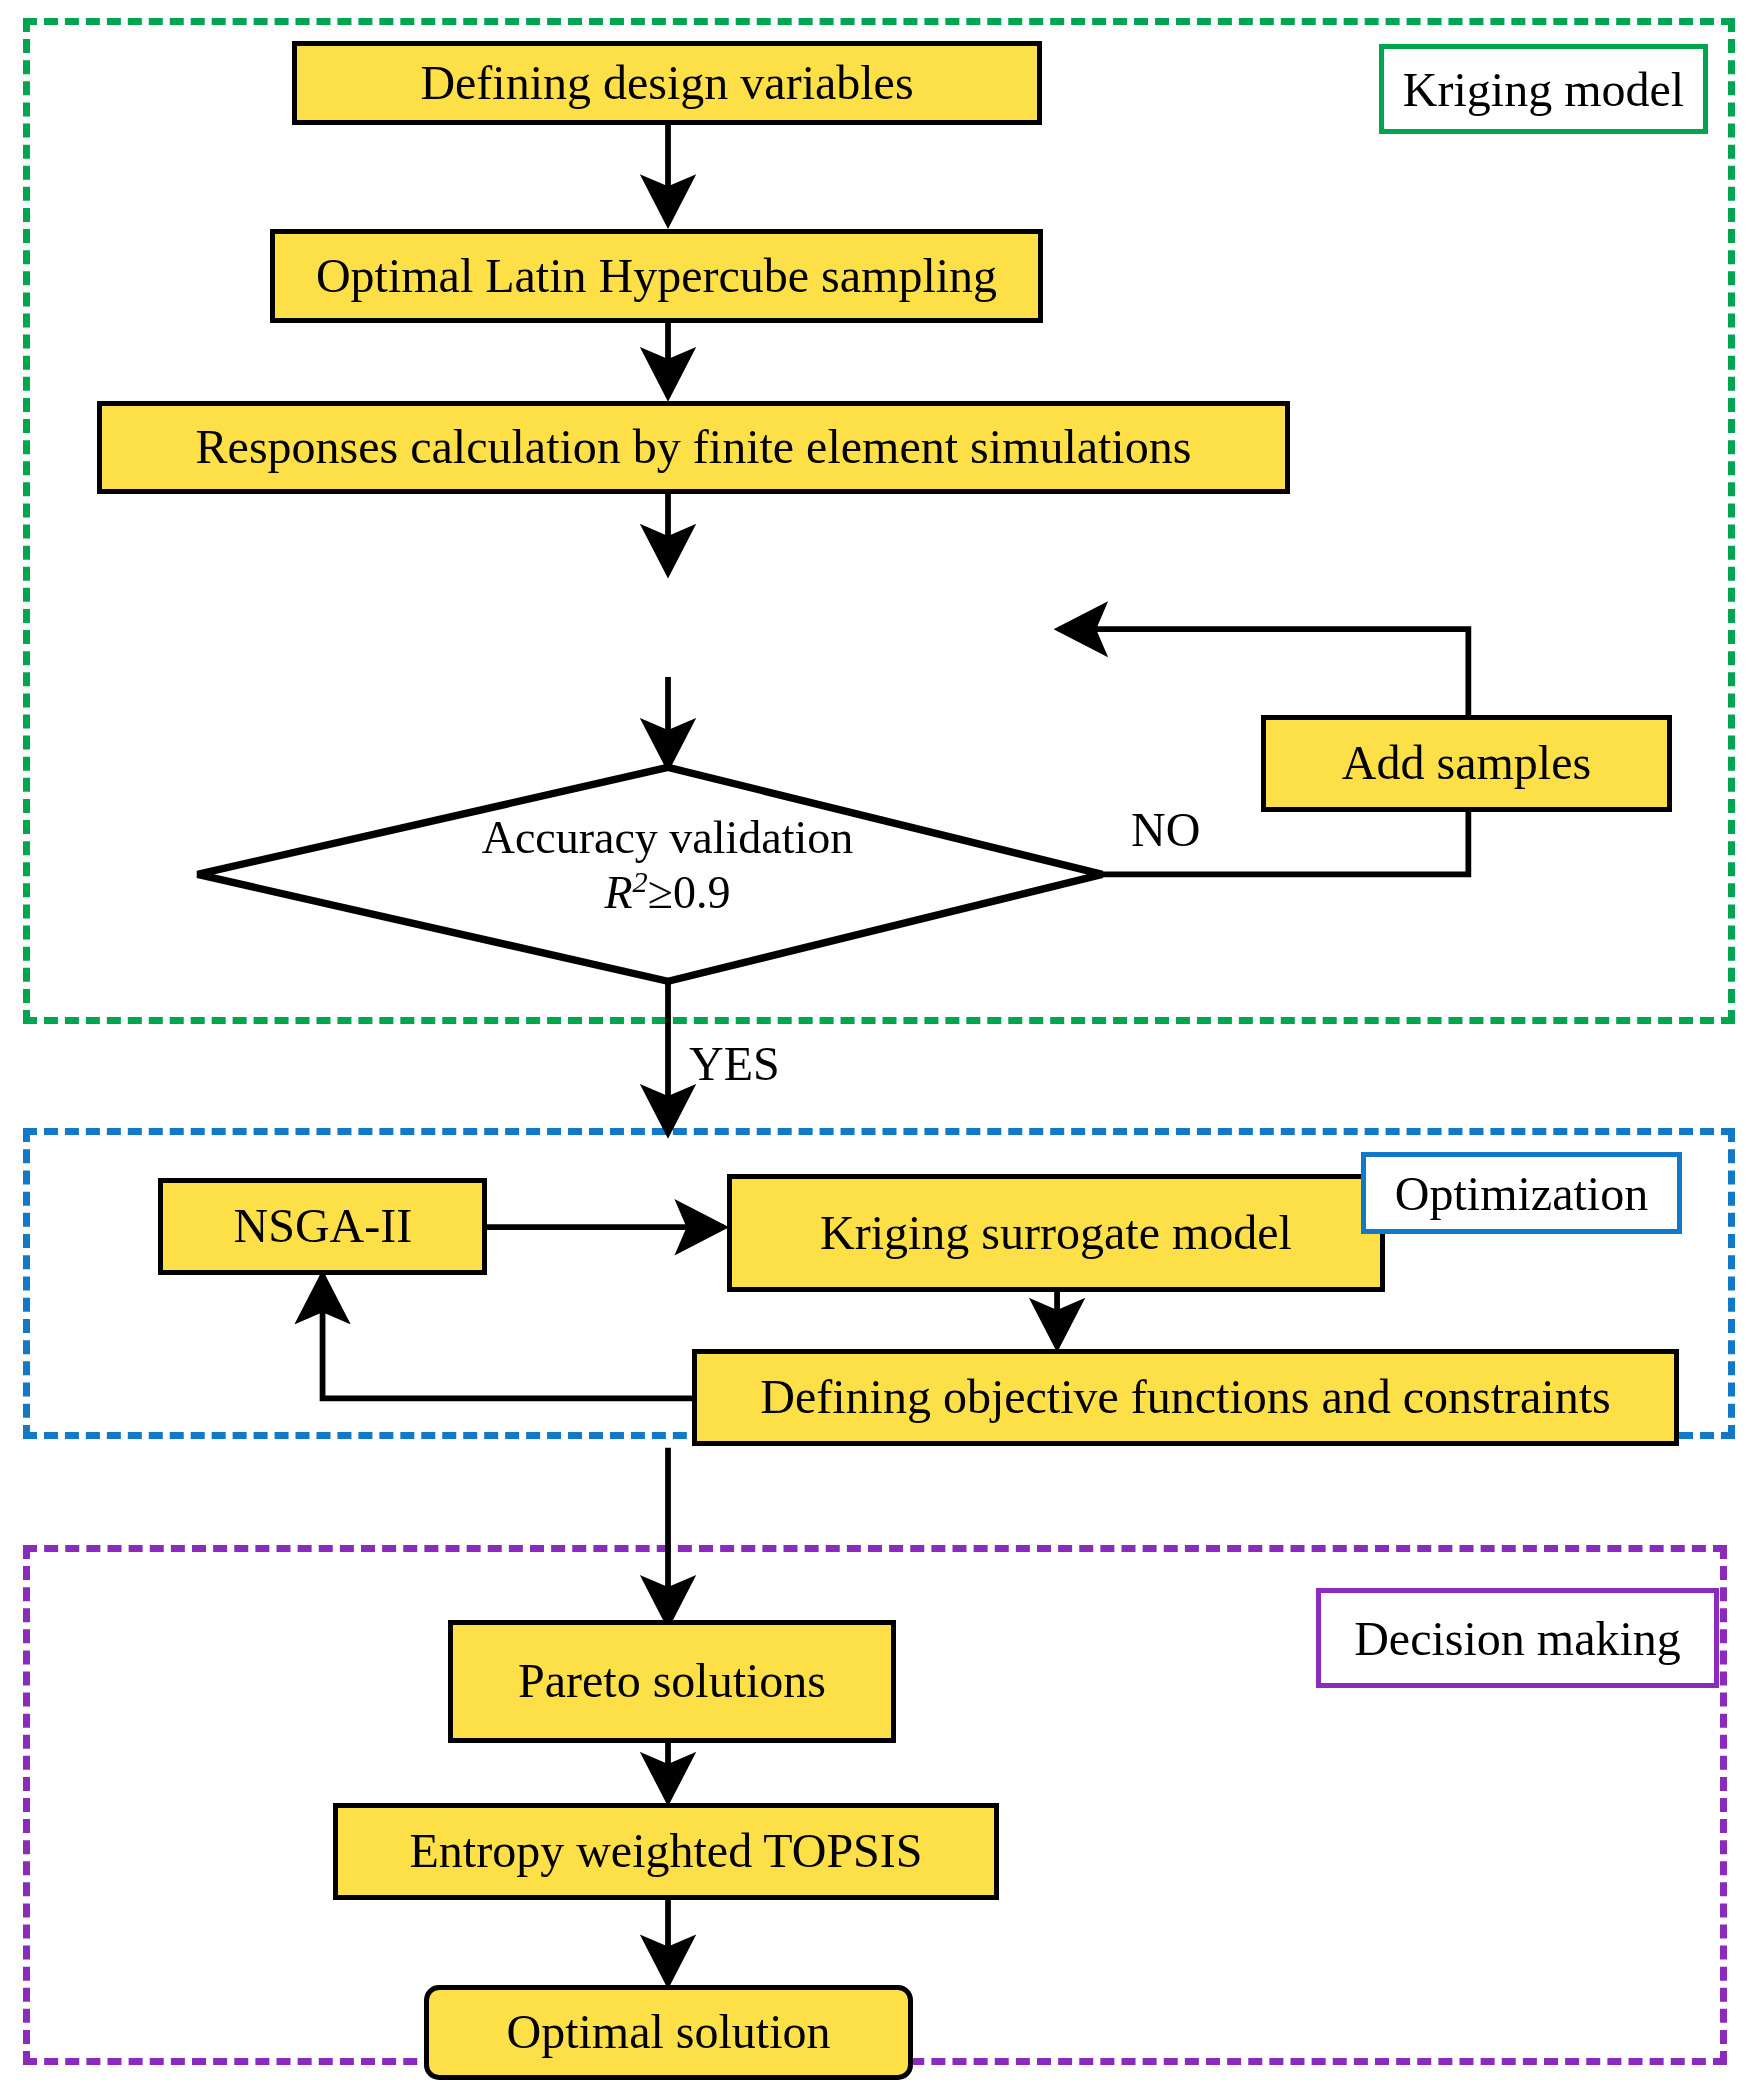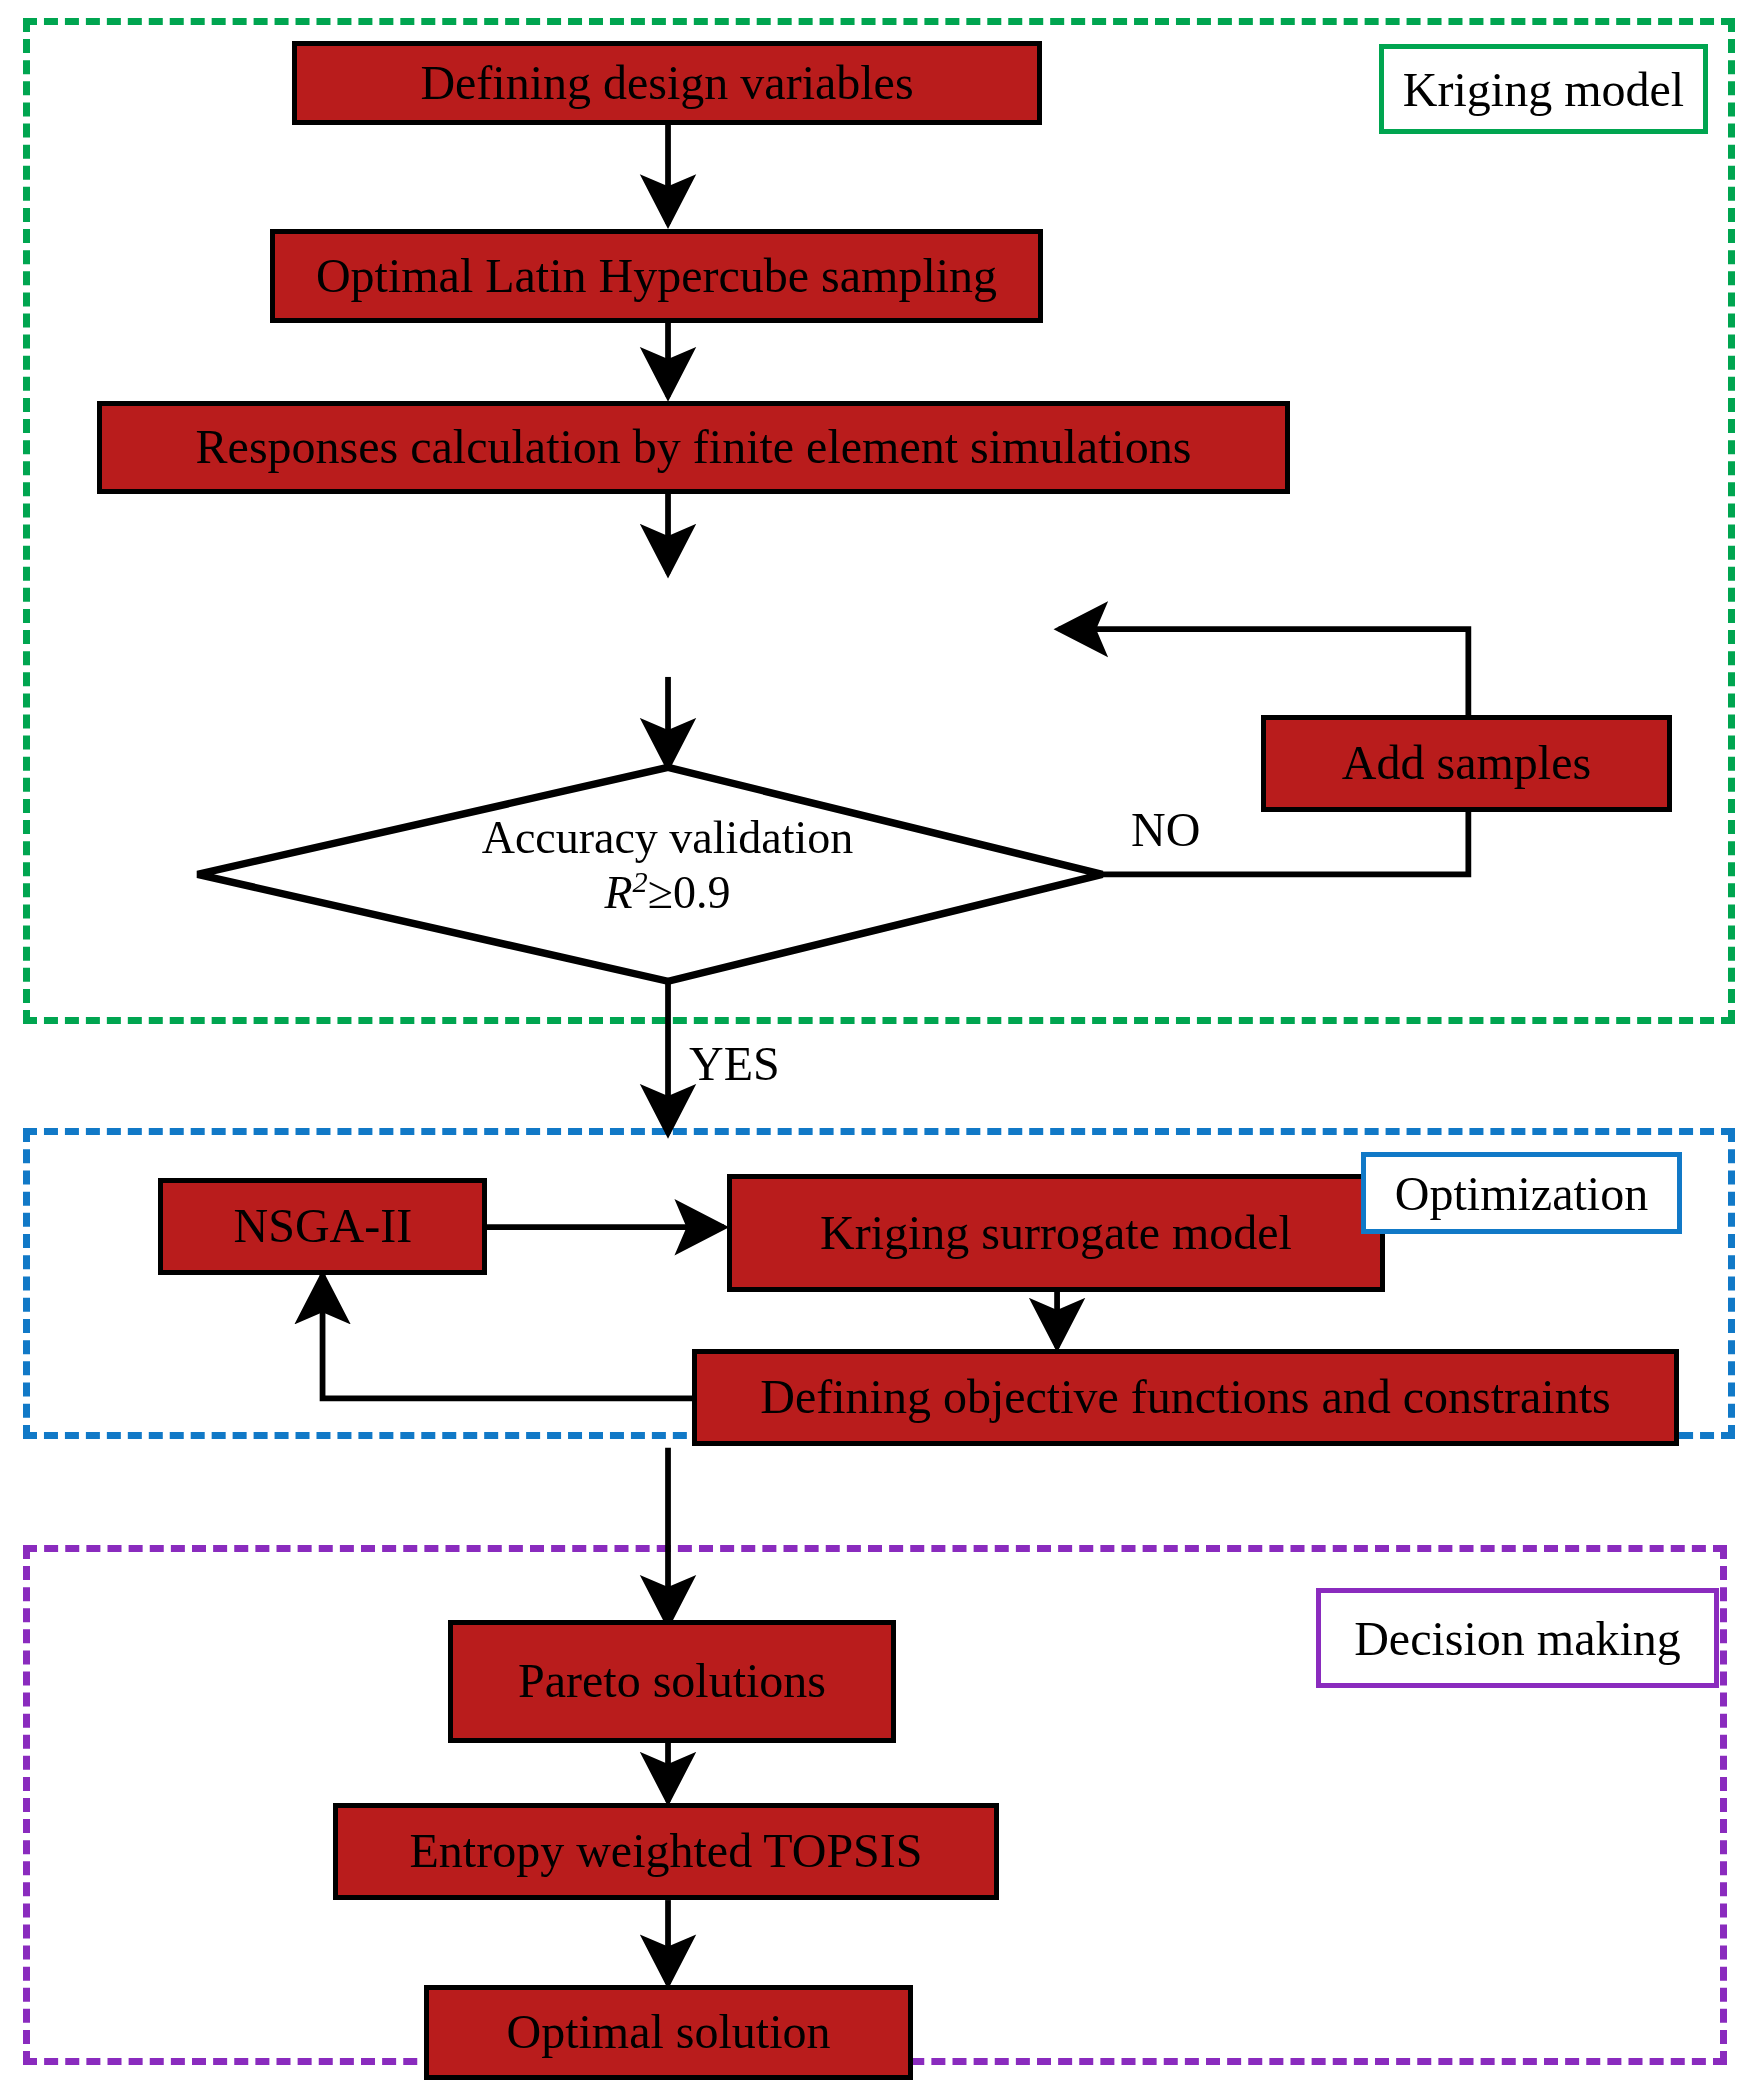--- a/index.html
+++ b/index.html
@@ -1,21 +1,21 @@
 <!DOCTYPE html>
 <html style="font-size:13px"><head>
 <meta charset="utf-8">
 <style>
   html,body{margin:0;padding:0;background:#fff;}
   body{width:1758px;height:2095px;position:relative;overflow:hidden;
        font-family:"Liberation Serif","DejaVu Serif",serif;}
   #stage{position:absolute;left:0;top:0;width:1758px;height:2095px;}
   svg.layer{position:absolute;left:0;top:0;width:1758px;height:2095px;pointer-events:none;}
   .grp{position:absolute;box-sizing:border-box;background:transparent;}
-  .node{position:absolute;box-sizing:border-box;border:5px solid #000;background:#b91c1c;
+  .node{position:absolute;box-sizing:border-box;border:5px solid #000;background:#fde047;
         display:flex;align-items:center;justify-content:center;text-align:left;
         color:#000;line-height:1.05;padding:0 8.2px;}
   .tag{position:absolute;box-sizing:border-box;background:#fff;
        display:flex;align-items:center;justify-content:center;text-align:center;color:#000;}
   .edgelbl{position:absolute;color:#000;white-space:nowrap;}
   .dmdtxt{position:absolute;display:flex;flex-direction:column;align-items:center;
           justify-content:center;text-align:center;color:#000;line-height:1.18;}
   .ital{font-style:italic;}
   .sup{font-size:0.66em;vertical-align:super;font-style:italic;}
 </style>
@@ -85,21 +85,21 @@
   <div class="node" style="left:158px;top:1178px;width:329px;height:97px;font-size:48px;padding-left:9px;">NSGA-II</div>
 
   <div class="node" style="left:727px;top:1174px;width:658px;height:118px;font-size:48px;">Kriging surrogate model</div>
 
   <div class="node" style="left:692px;top:1349px;width:987px;height:97px;font-size:48px;">Defining objective functions and constraints</div>
 
   <div class="node" style="left:448px;top:1620px;width:448px;height:123px;font-size:48px;">Pareto solutions</div>
 
   <div class="node" style="left:333px;top:1803px;width:666px;height:97px;font-size:48px;">Entropy weighted  TOPSIS</div>
 
-  <div class="node" style="left:424px;top:1985px;width:489px;height:95px;font-size:48px;">Optimal solution</div>
+  <div class="node" style="left:424px;top:1985px;width:489px;height:95px;font-size:48px;border-radius:15px;">Optimal solution</div>
 
   <div class="tag" style="left:1379px;top:44px;width:329px;height:90px;border:5.8px solid #00A550;font-size:48px;text-align:right;">Kriging model</div>
 
   <div class="tag" style="left:1361px;top:1152px;width:321px;height:82px;border:5.8px solid #1179C7;font-size:48px;">Optimization</div>
 
   <div class="tag" style="left:1316px;top:1588px;width:403px;height:100px;border:5.8px solid #8A2BBE;font-size:48px;">Decision making</div>
 
   <div class="edgelbl" style="left:1131px;top:802px;font-size:48px;">NO</div>
 
   <div class="edgelbl" style="left:689px;top:1036px;font-size:48px;text-align:center;">YES</div>

